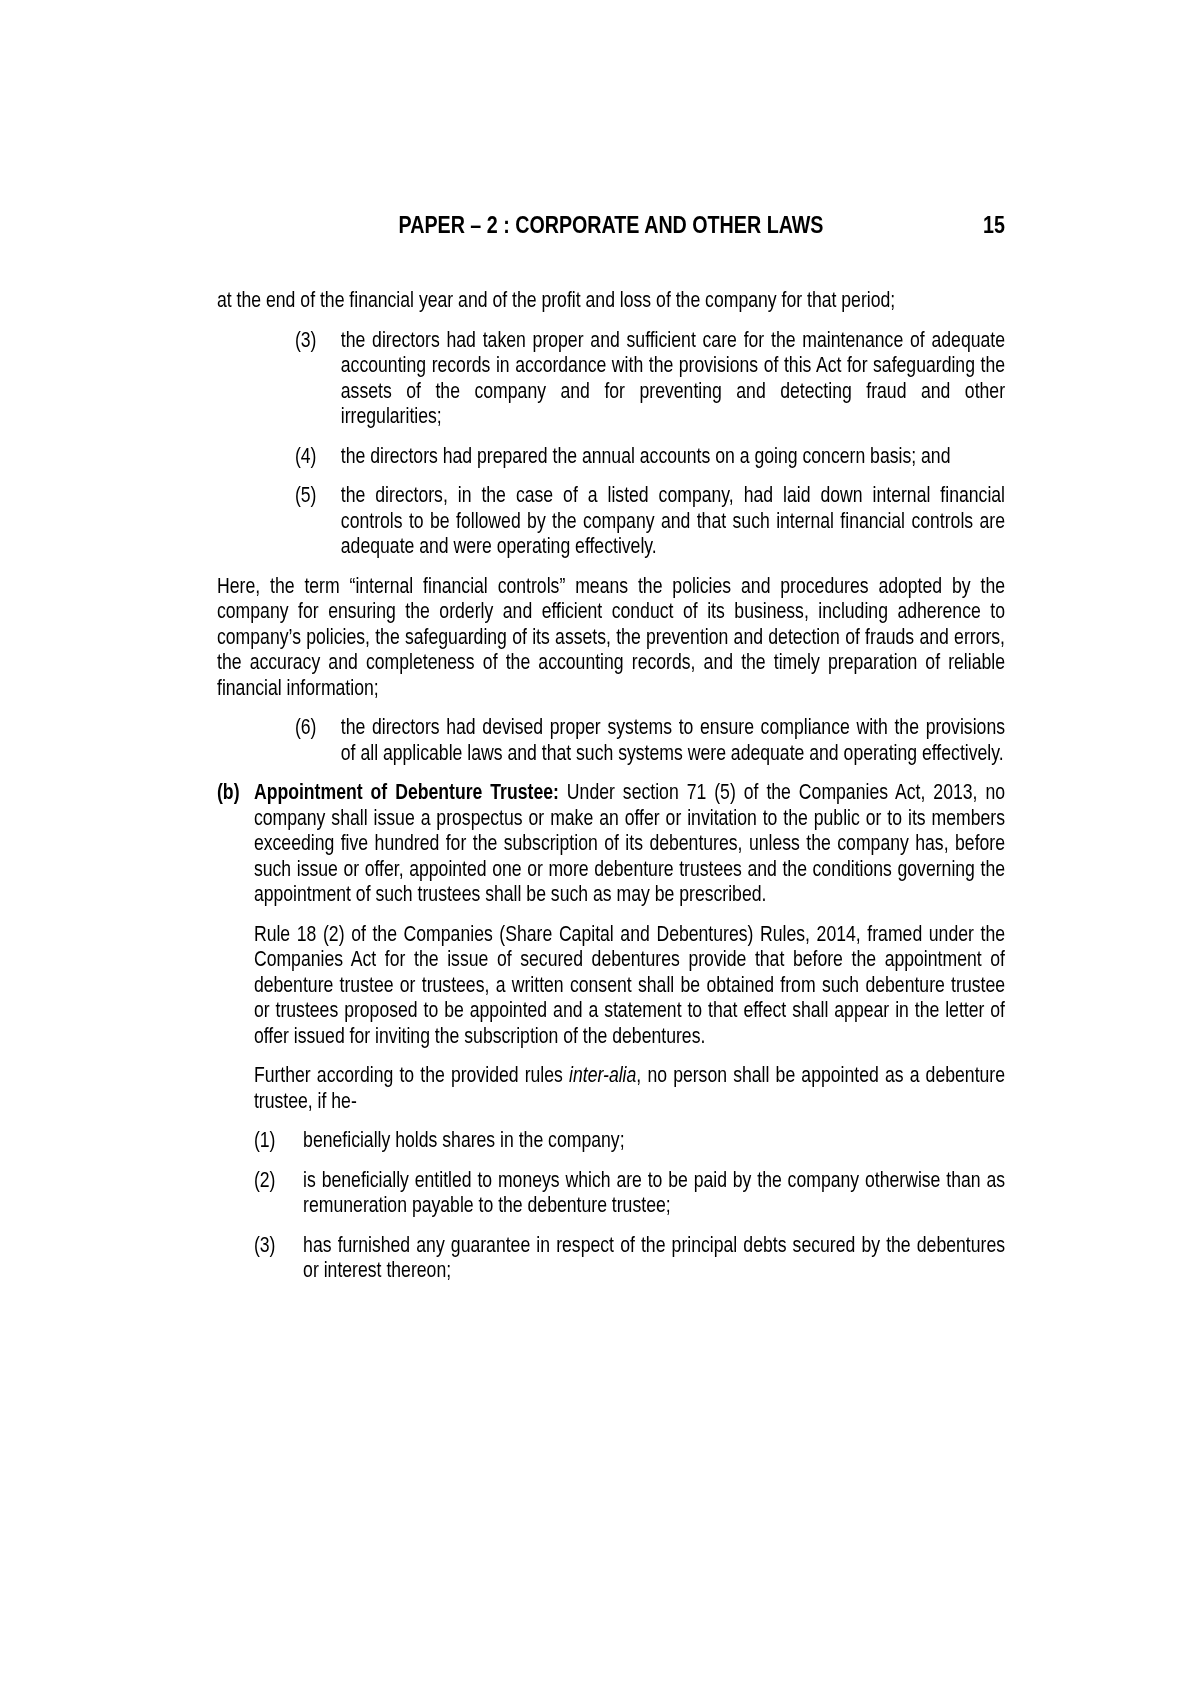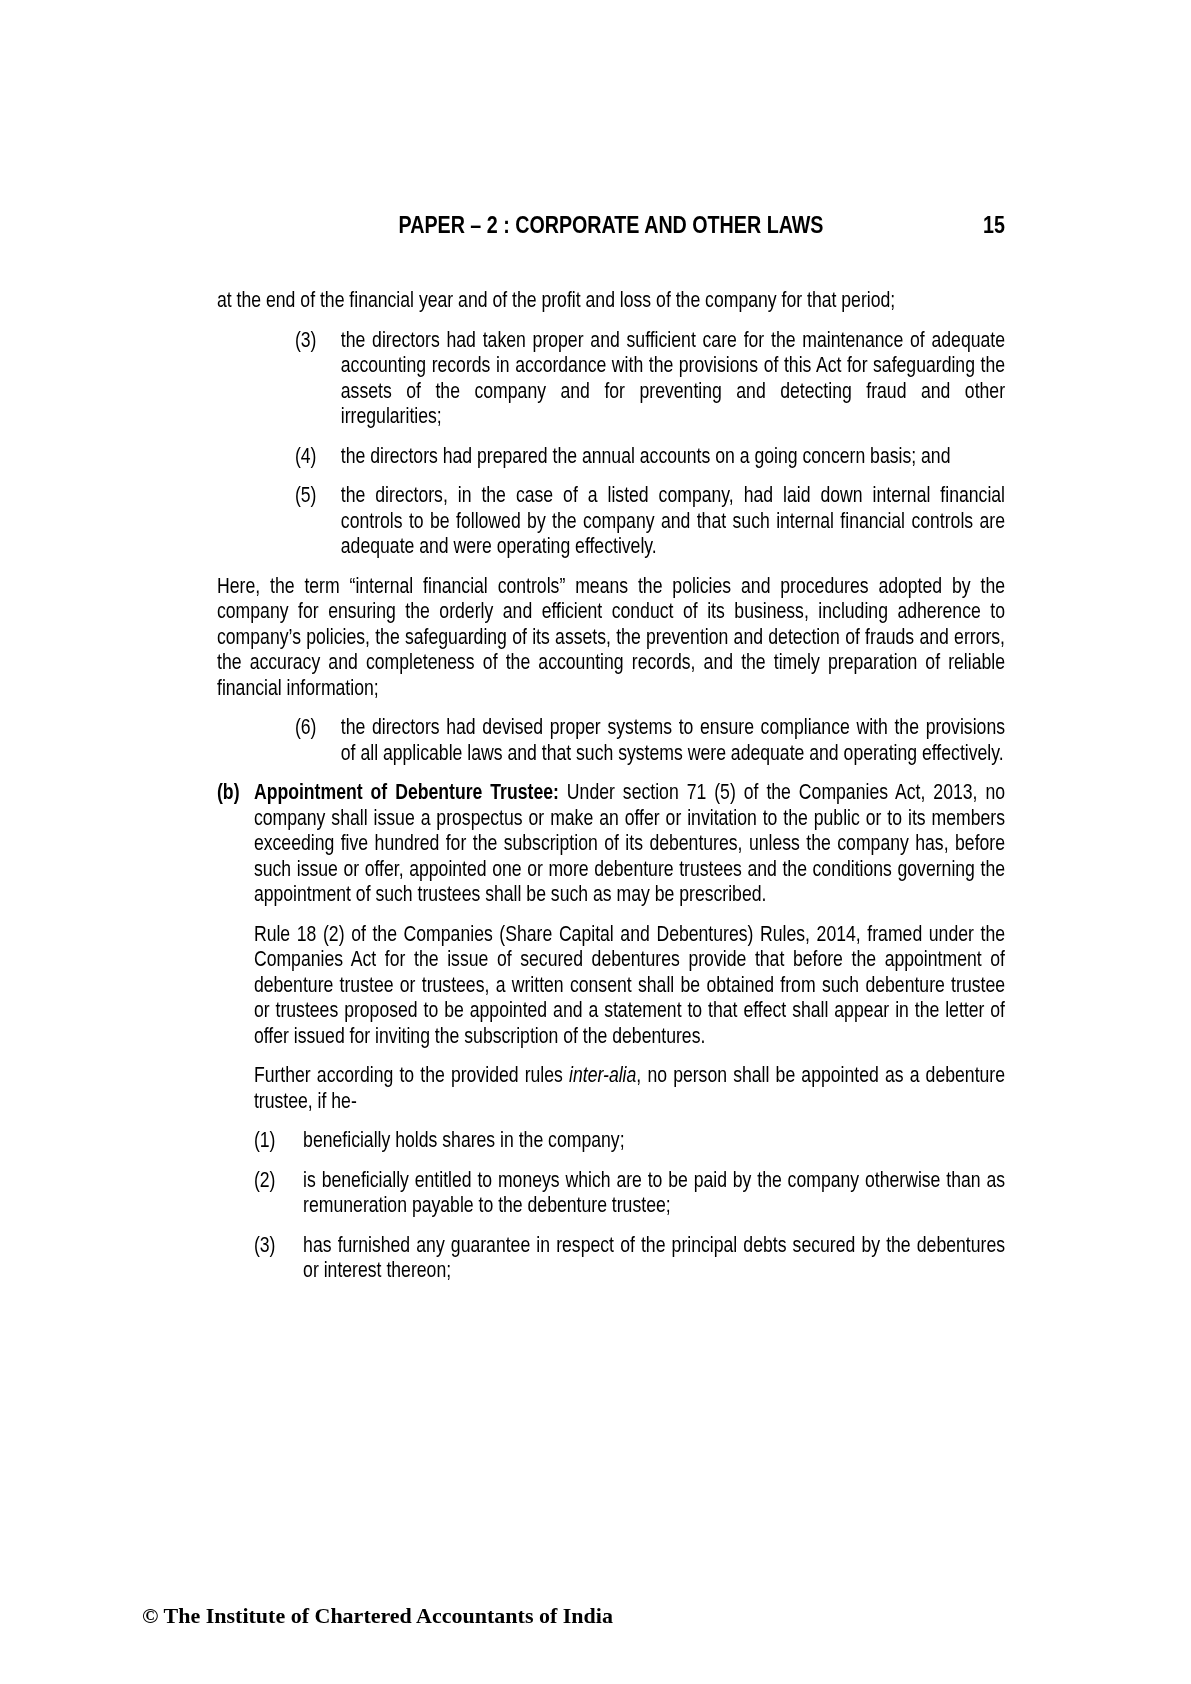--- a/index.html
+++ b/index.html
@@ -130,17 +130,14 @@
           <div class="li">
             <span class="num">(3)</span>
             <div>has furnished any guarantee in respect of the principal debts secured by the debentures or interest thereon;</div>
           </div>
         </div>
 
       </div>
     </div>
   </div>
 
-  <div class="footer">
-    <span>© The Institute of Chartered Accountants of India</span>
-  </div>
 
 </div>
 
 </body></html>

